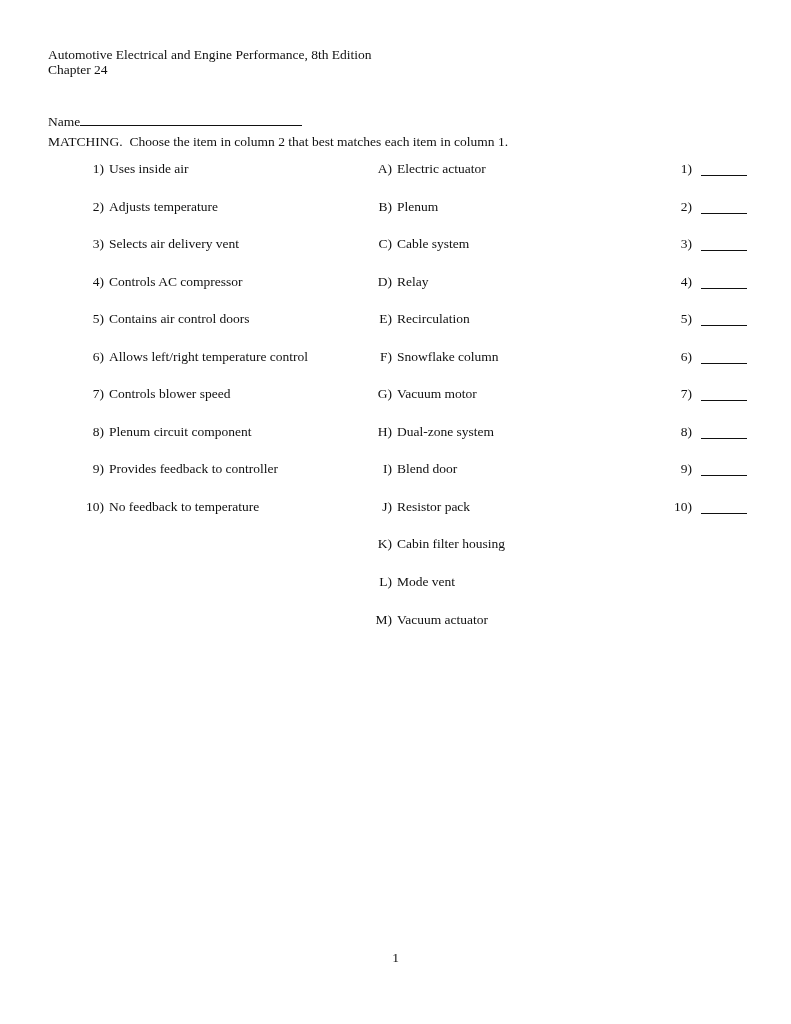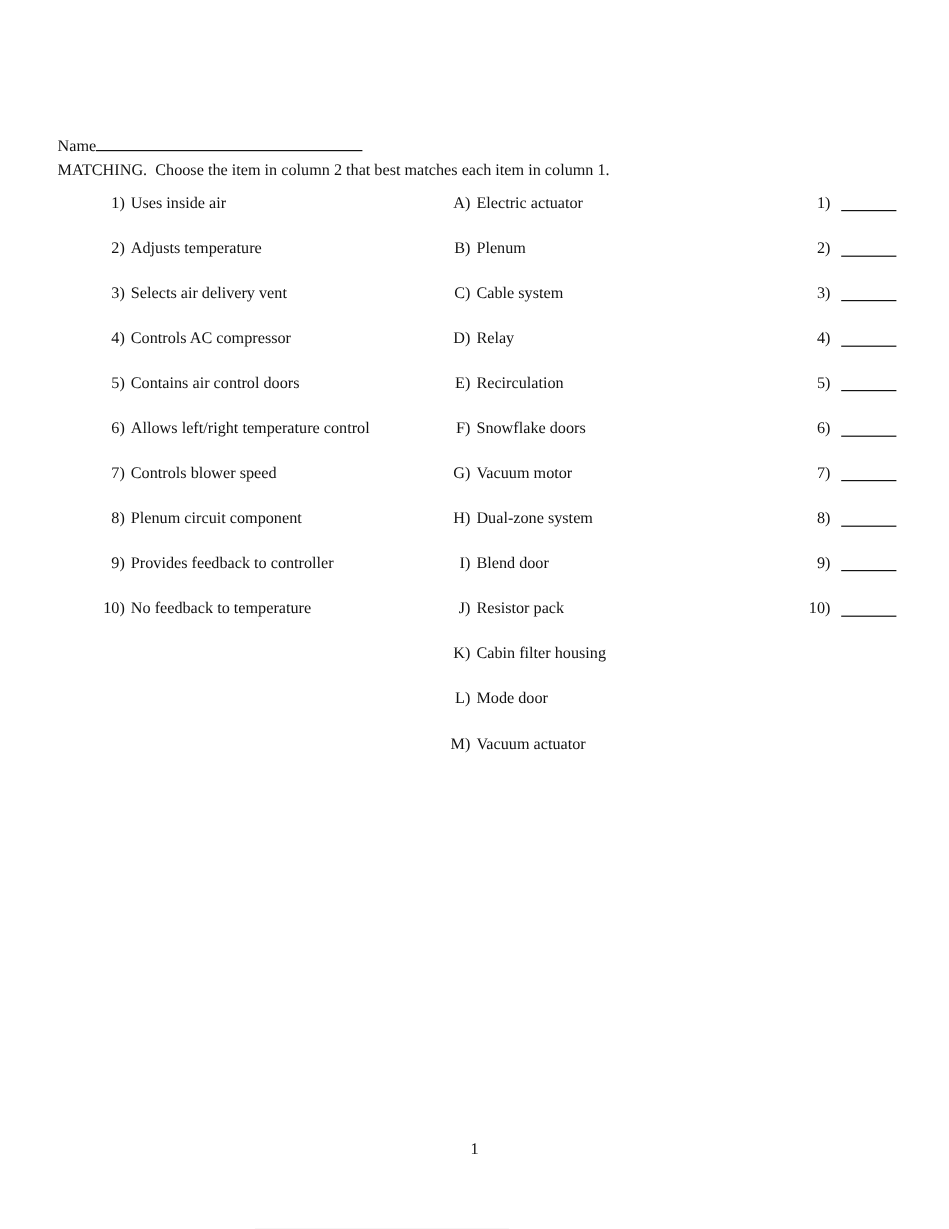--- a/index.html
+++ b/index.html
@@ -81,20 +81,24 @@
     top: 950px;
     width: 100%;
     text-align: center;
   }
 </style>
 </head>
 <body>
 
 <div class="page">
 
+  <div class="header">
+    <div>Automotive Electrical and Engine Performance, 8th Edition</div>
+    <div>Chapter 24</div>
+  </div>
 
   <div class="name-row">
     <span>Name</span><span class="name-underline"></span>
   </div>
 
   <div class="instructions">MATCHING.  Choose the item in column 2 that best matches each item in column 1.</div>
 
   <div class="col col-1">
       <div class="row">
         <span class="marker">1)</span>
@@ -153,21 +157,21 @@
       <div class="row">
         <span class="marker">D)</span>
         <span class="item-text">Relay</span>
       </div>
       <div class="row">
         <span class="marker">E)</span>
         <span class="item-text">Recirculation</span>
       </div>
       <div class="row">
         <span class="marker">F)</span>
-        <span class="item-text">Snowflake doors</span>
+        <span class="item-text">Snowflake column</span>
       </div>
       <div class="row">
         <span class="marker">G)</span>
         <span class="item-text">Vacuum motor</span>
       </div>
       <div class="row">
         <span class="marker">H)</span>
         <span class="item-text">Dual-zone system</span>
       </div>
       <div class="row">
@@ -177,21 +181,21 @@
       <div class="row">
         <span class="marker">J)</span>
         <span class="item-text">Resistor pack</span>
       </div>
       <div class="row">
         <span class="marker">K)</span>
         <span class="item-text">Cabin filter housing</span>
       </div>
       <div class="row">
         <span class="marker">L)</span>
-        <span class="item-text">Mode door</span>
+        <span class="item-text">Mode vent</span>
       </div>
       <div class="row">
         <span class="marker">M)</span>
         <span class="item-text">Vacuum actuator</span>
       </div>
     </div>
   <div class="col col-3">
       <div class="row">
         <span class="marker">1)</span>
         <span class="answer-blank"></span>

